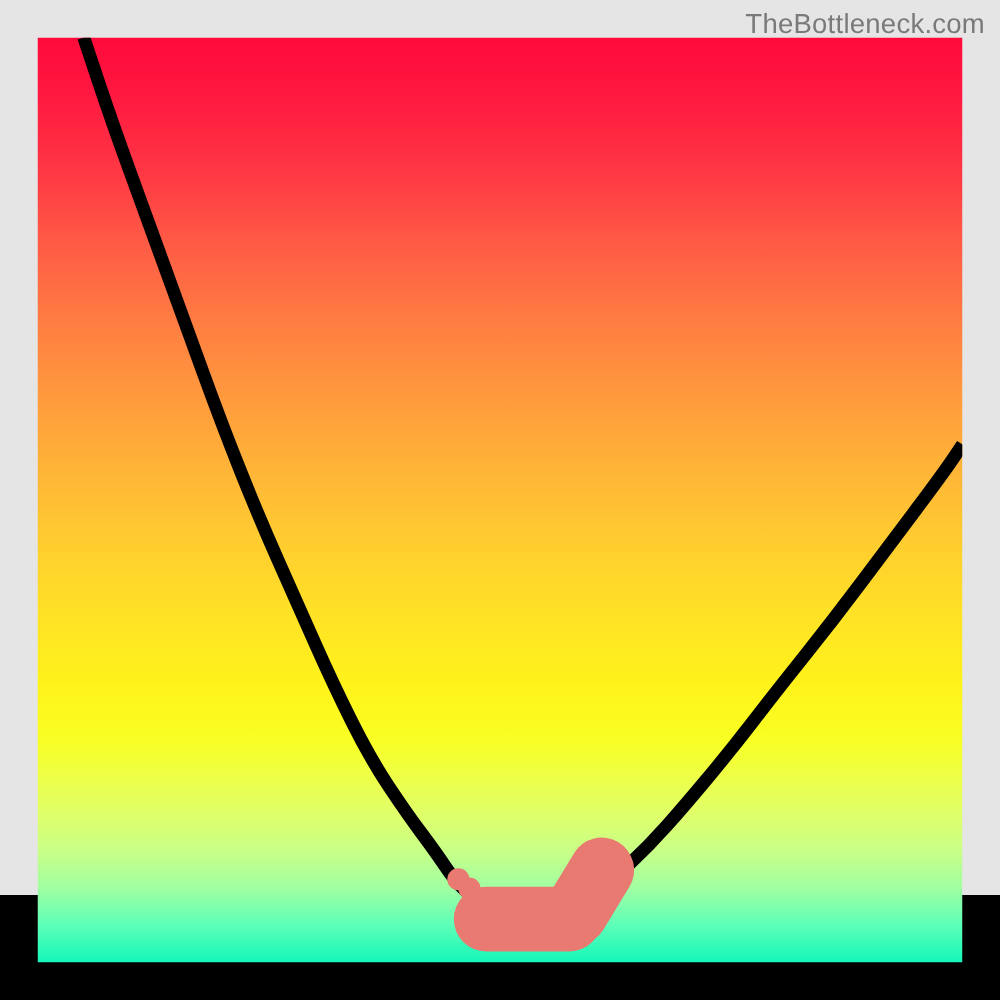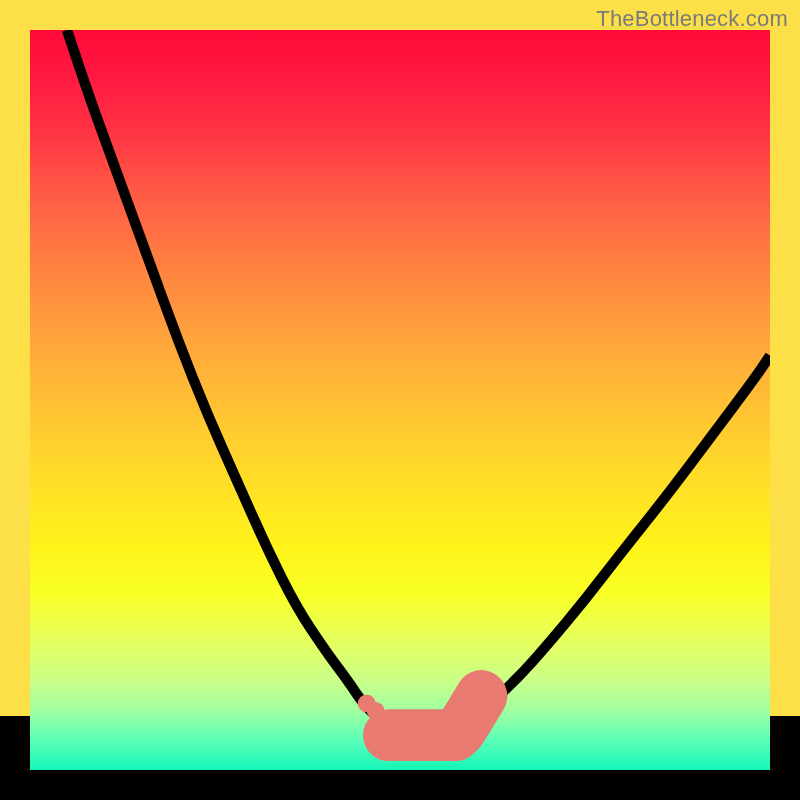--- a/index.html
+++ b/index.html
@@ -8,21 +8,21 @@
     width: 800px;
     height: 800px;
     background: #000000;
     font-family: Arial, Helvetica, sans-serif;
     overflow: hidden;
   }
   .outer {
     position: relative;
     width: 800px;
     height: 716px;
-    background: #fde047;
+    background: #e5e5e5;
   }
   .watermark {
     position: absolute;
     top: 6px;
     right: 12px;
     color: #7a7a7a;
     font-size: 22px;
     font-weight: 500;
     z-index: 3;
     letter-spacing: 0.2px;

